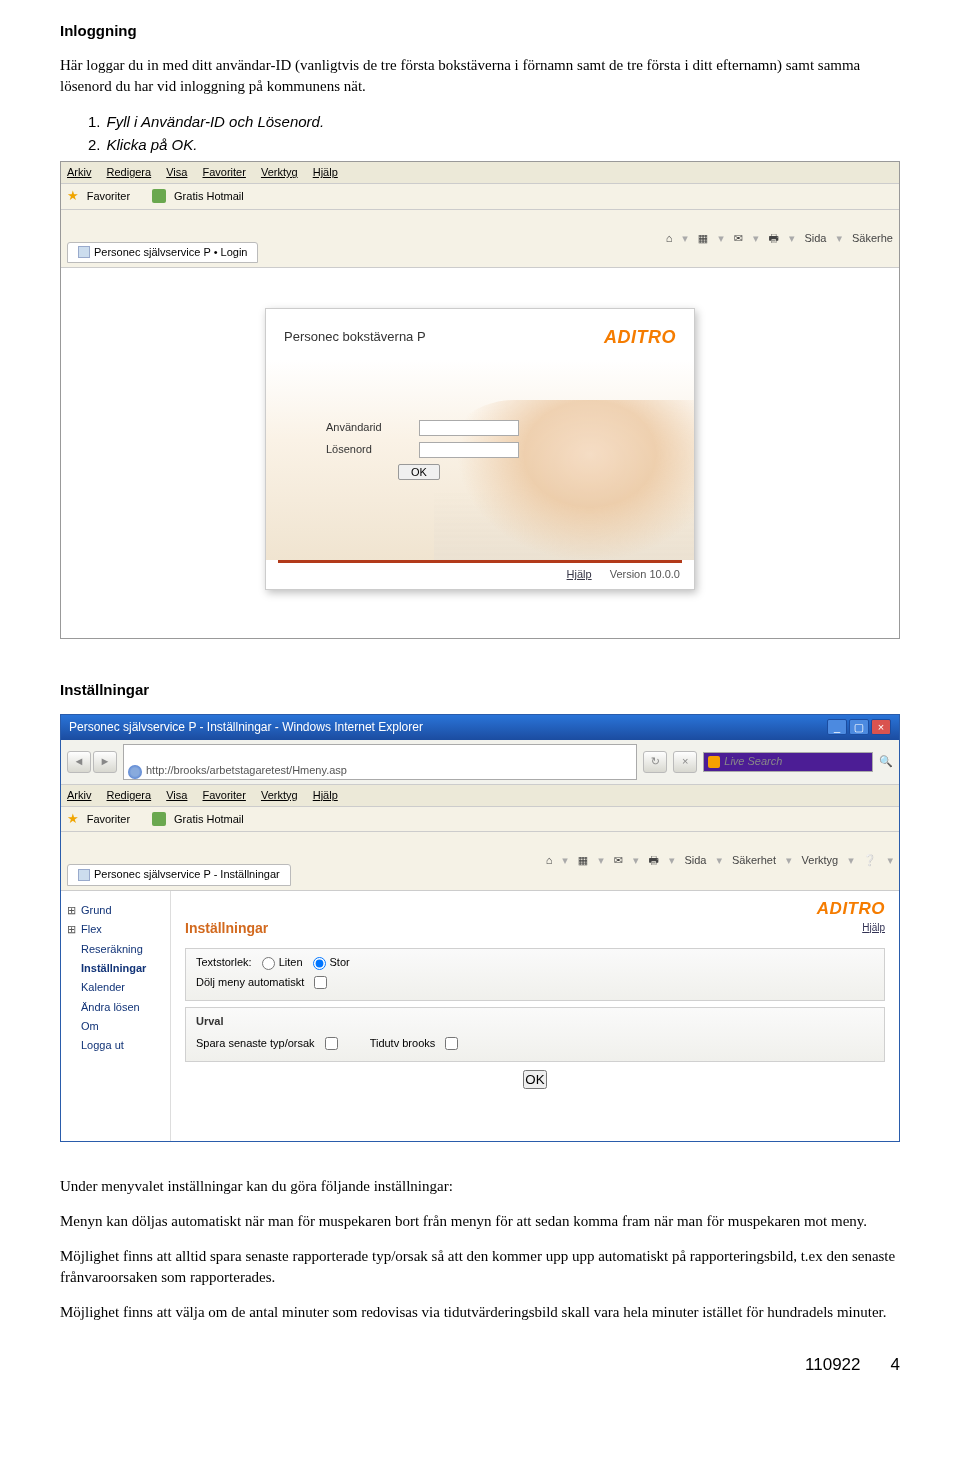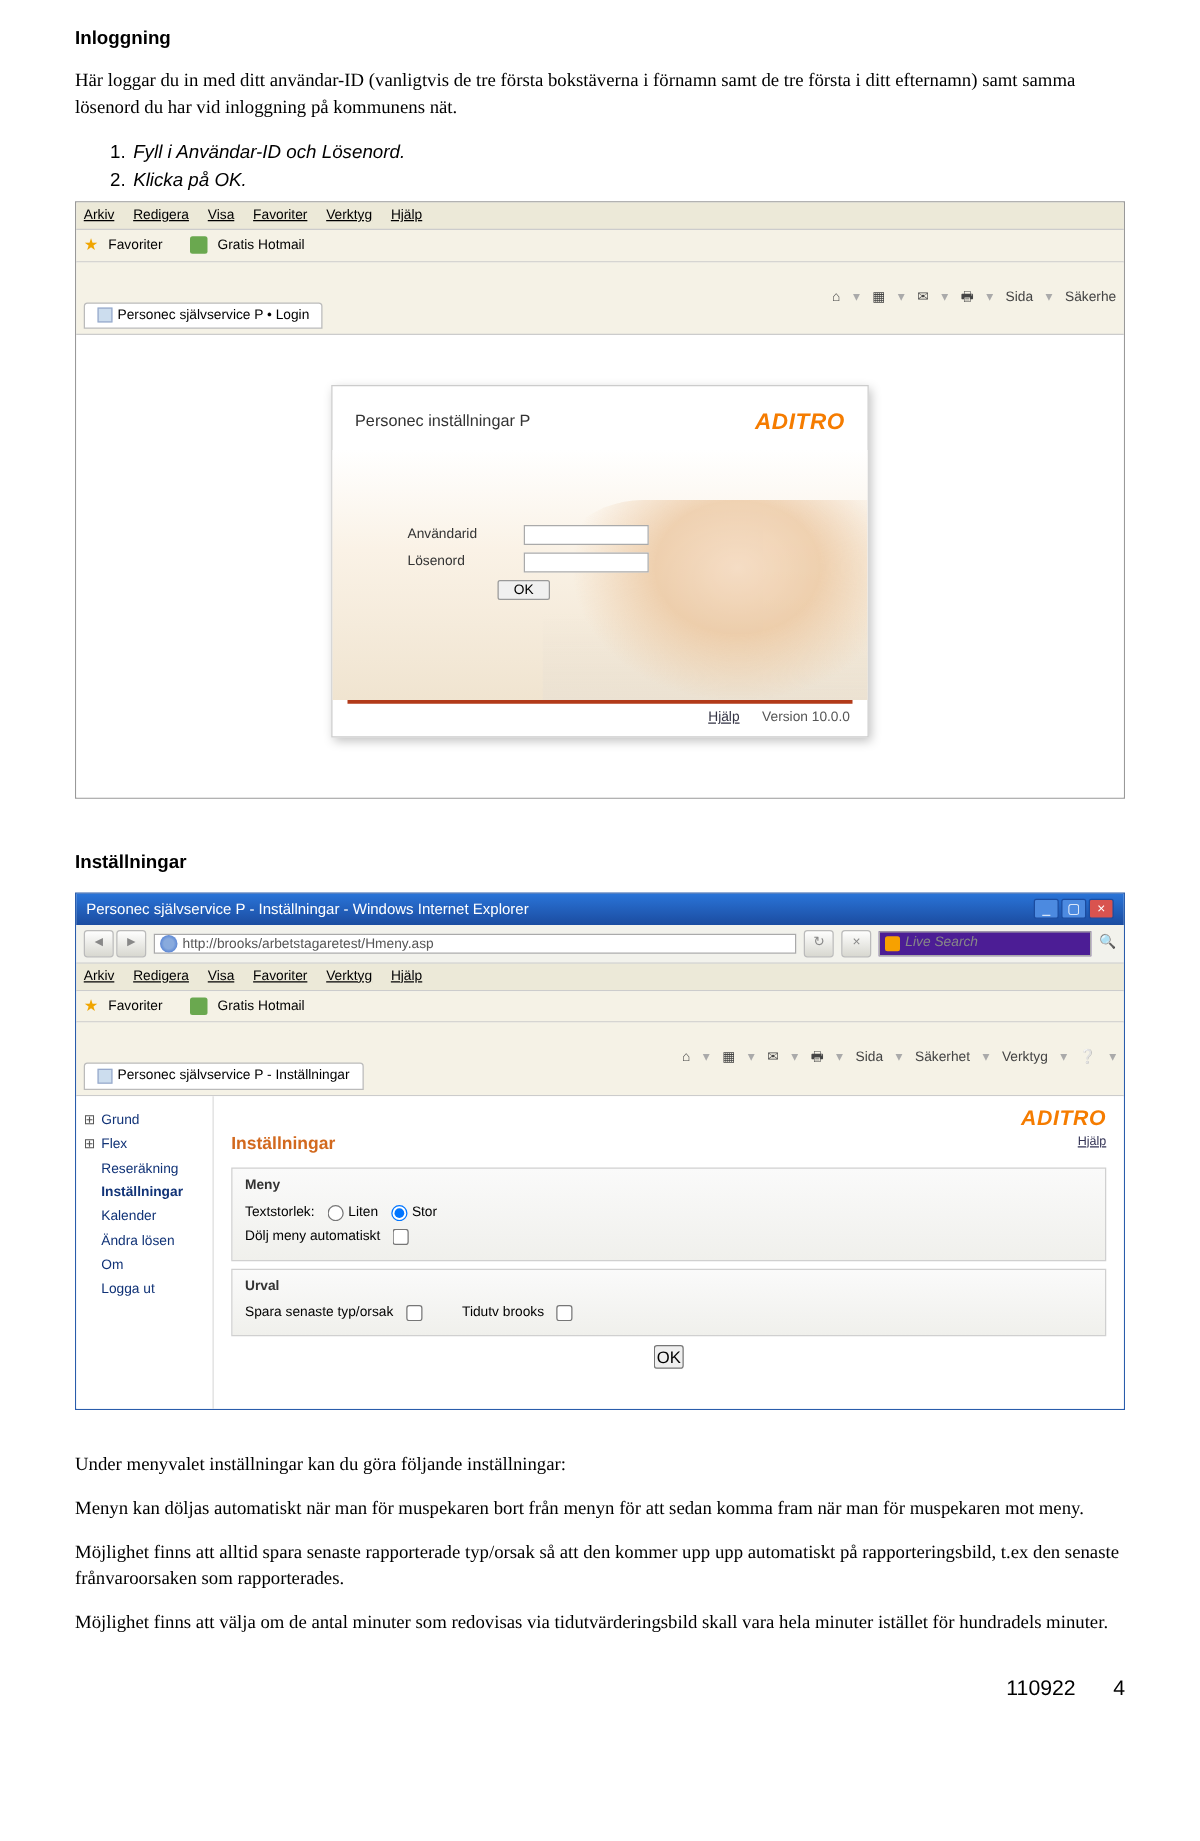--- a/index.html
+++ b/index.html
@@ -65,21 +65,21 @@
 
   
   .ss2 { border: 1px solid #2a5cab; margin-top:6px; margin-bottom:34px; }
   .titlebar { background: linear-gradient(to bottom,#2a74d8,#1b4ca0); color:#fff; font-size:12px; padding:4px 8px; display:flex; justify-content:space-between; align-items:center;}
   .titlebar .wbtns{display:flex;gap:2px;}
   .titlebar .wb{width:20px;height:16px;background:#4c8ae0;border:1px solid #1b4ca0;border-radius:2px;display:flex;align-items:center;justify-content:center;font-size:11px;}
   .titlebar .wb.close{background:#d9534f;color:#fff;}
   .addrrow{ background:#f2f2ec; border-bottom:1px solid #ccc; display:flex; align-items:center; padding:4px 6px; gap:6px; font-size:11px;}
   .addrrow .nav{display:flex;gap:2px;}
   .navbtn{width:24px;height:22px;background:linear-gradient(#fefefe,#d8d8d0);border:1px solid #bbb;border-radius:3px;display:flex;align-items:center;justify-content:center;color:#888;}
-  .addrbox{flex:1;background:#fff;border:1px solid #aaa;height:16px;display:flex;align-items:flex-start;padding:0 4px;gap:4px;color:#555;}
+  .addrbox{flex:1;background:#fff;border:1px solid #aaa;height:36px;display:flex;align-items:flex-end;padding:0 4px;gap:4px;color:#555;}
   .addrbox .globe{width:14px;height:14px;background:radial-gradient(circle,#8ad 40%,#36c 100%);border-radius:50%;}
   .searchbox{width:170px;background:#4c1d95;border:1px solid #aaa;height:20px;display:flex;align-items:center;padding:0 4px;gap:4px;color:#888;font-style:italic;}
   .magnify{color:#666;}
   .ss2-content{display:flex;background:#fff;min-height:250px;}
   .leftnav{width:110px;border-right:1px solid #ddd;padding:10px 6px;font-size:11px;}
   .leftnav .lnitem{padding:2px 0;color:#113377;cursor:pointer;display:flex;align-items:center;gap:4px;}
   .leftnav .lnitem .plus{color:#555;width:10px;display:inline-block;}
   .leftnav .lnitem.sel{font-weight:bold;}
   .mainpanel{flex:1;padding:12px 14px 6px 14px;position:relative;}
   .aditro-right{position:absolute;top:6px;right:14px;text-align:right;}
@@ -133,21 +133,21 @@
       <span>🖶</span>
         <span class="sep">▾</span>
       <span>Sida</span>
         <span class="sep">▾</span>
       <span>Säkerhe</span>
     </span>
   </div>
   <div class="ss1-content">
     <div class="login-panel">
       <div class="login-header">
-        <span class="title">Personec inställningar P</span>
+        <span class="title">Personec bokstäverna P</span>
         <span class="aditro-logo">ADITRO</span>
       </div>
       <div class="login-body">
         <div class="hands-hint"></div>
         <div class="login-fields">
           <div class="row">
             <label>Användarid</label>
             <input type="text" style="">
           </div>
           <div class="row">
@@ -269,21 +269,20 @@
         </div>
     </div>
     <div class="mainpanel">
       <div class="aditro-right">
         <div class="aditro-logo">ADITRO</div>
         <div class="help">Hjälp</div>
       </div>
       <div class="panel-title">Inställningar</div>
 
       <div class="panel">
-        <div class="panel-legend">Meny</div>
         <div class="row">
           <span>Textstorlek:</span>
           <label>
               <input type="radio" name="ts" style=""> 
               <span>Liten</span>
             </label>
           <label>
               <input type="radio" name="ts" checked="" style=""> 
               <span>Stor</span>
             </label>

